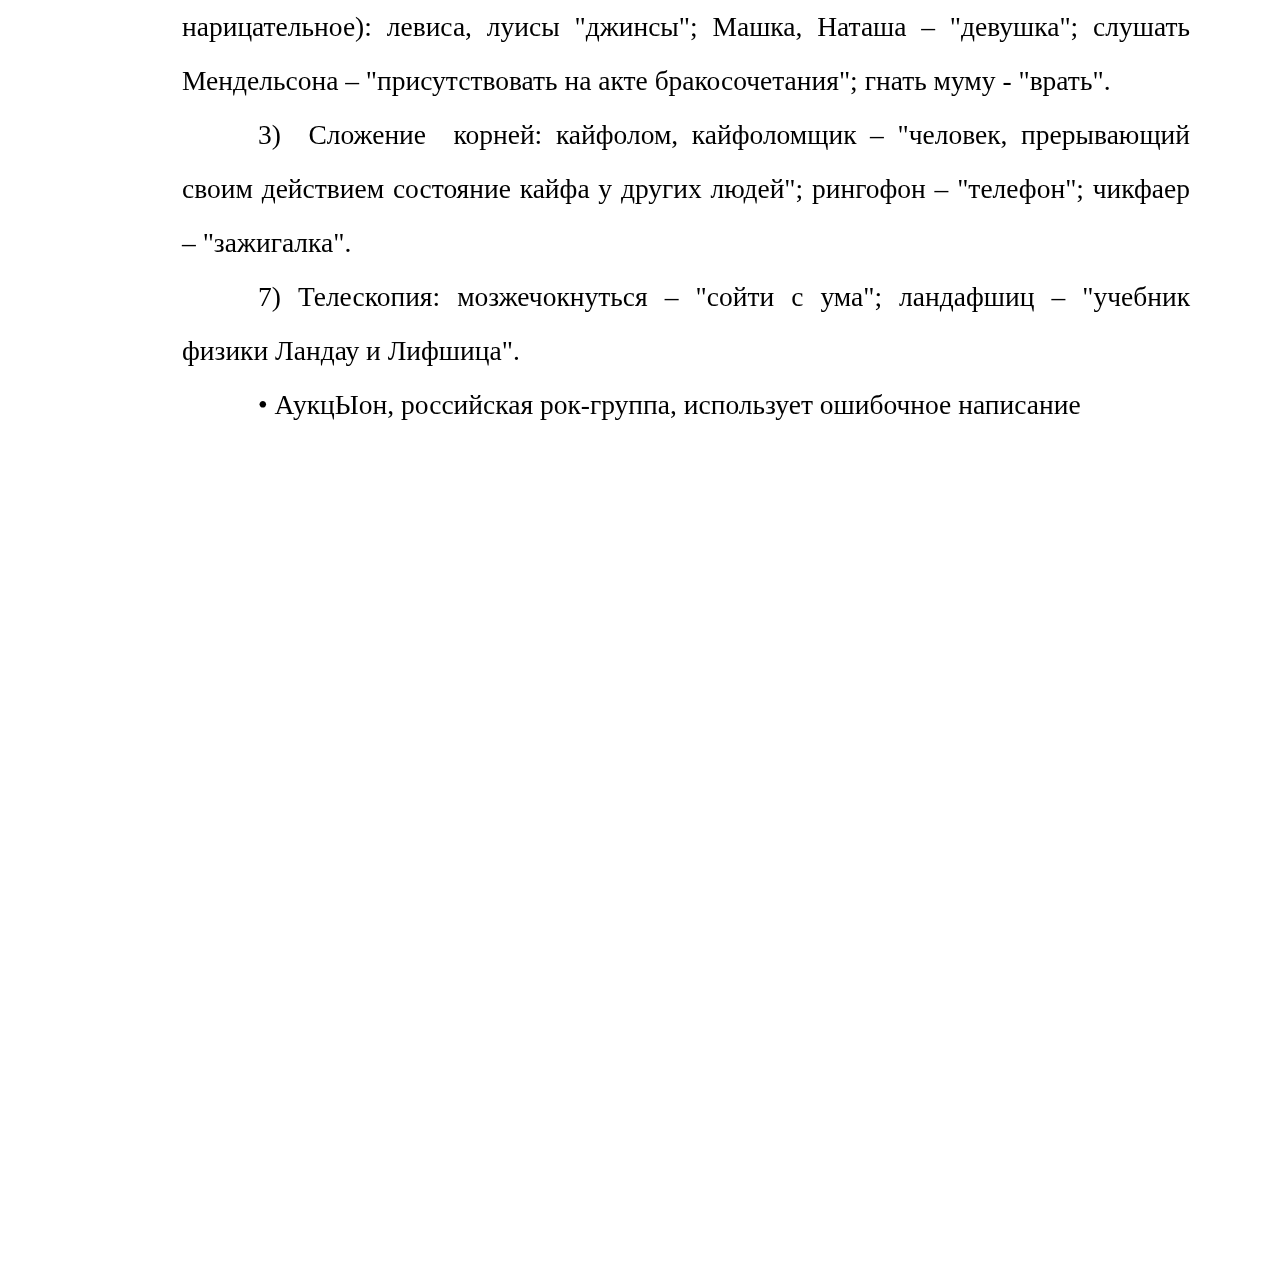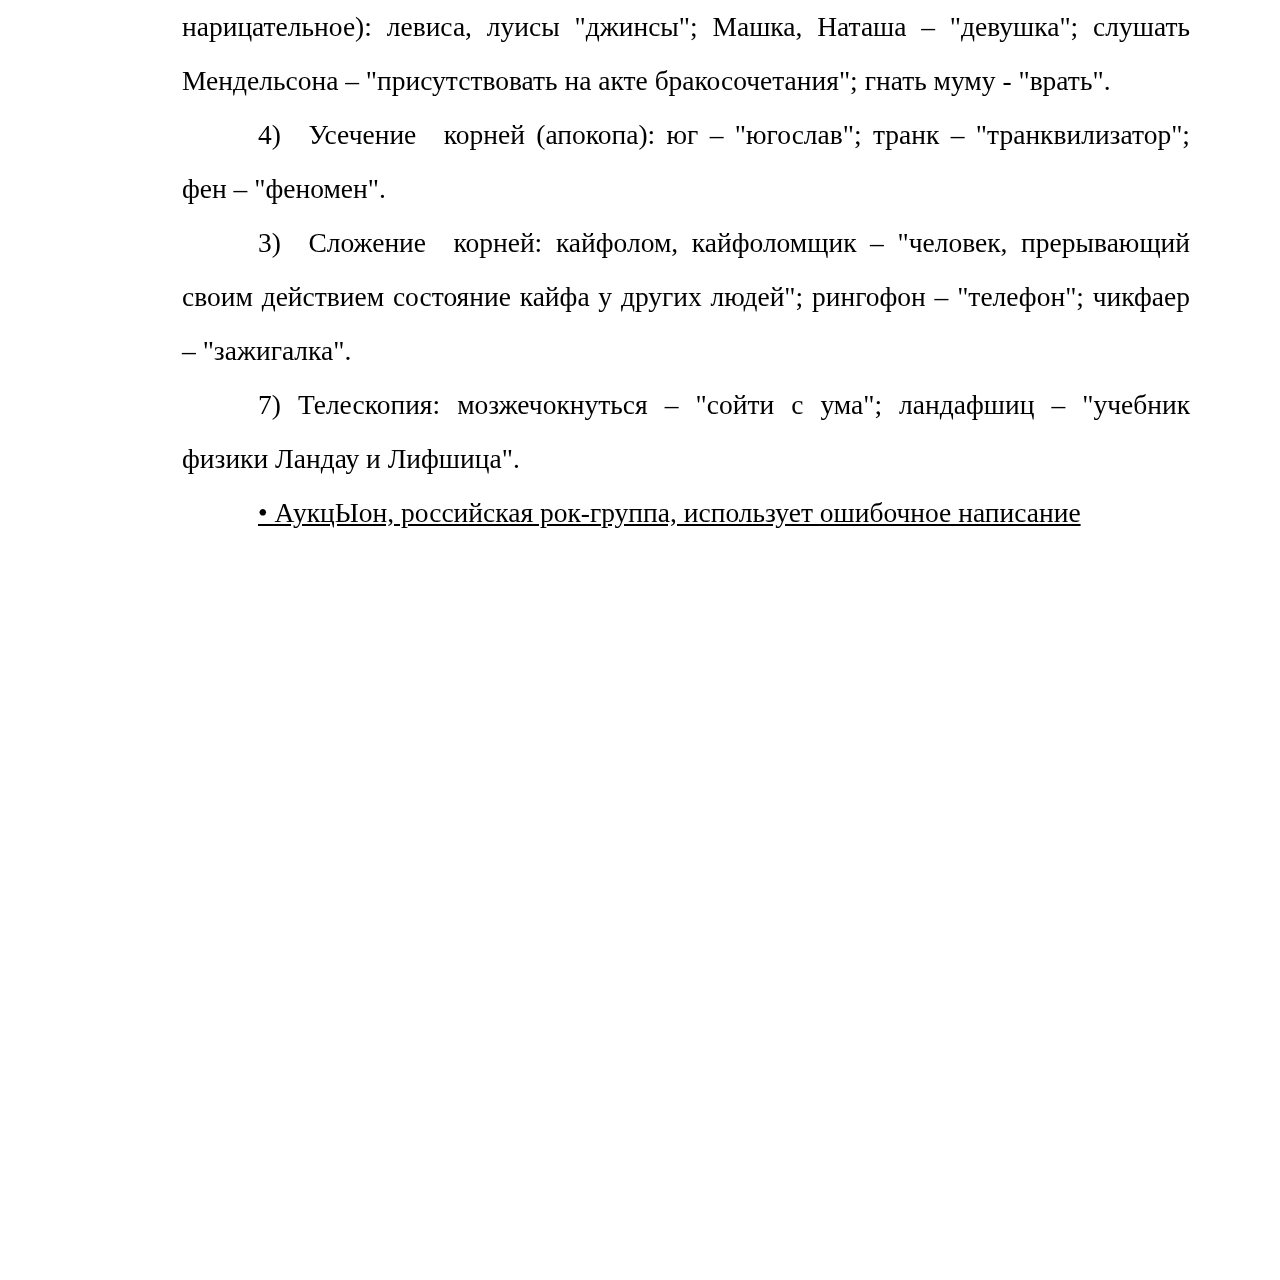--- a/index.html
+++ b/index.html
@@ -46,34 +46,32 @@
   }
 
   
   .para.no-indent {
     text-indent: 0px;
   }
 
   
   .para.clipped {
     text-indent: 76px;
-    text-decoration: underline;
   }
 
   
 </style>
 </head>
 <body>
 
 <div id="page">
   <div id="text-column">
 
     <p class="para no-indent">нарицательное): левиса, луисы "джинсы"; Машка, Наташа – "девушка"; слушать Мендельсона – "присутствовать на акте бракосочетания"; гнать муму - "врать".</p>
 
-    <p class="para">4) Усечение корней (апокопа): юг – "югослав"; транк – "транквилизатор"; фен – "феномен".</p>
 
     <p class="para">3) Сложение корней: кайфолом, кайфоломщик – "человек, прерывающий своим действием состояние кайфа у других людей"; рингофон – "телефон"; чикфаер – "зажигалка".</p>
 
     <p class="para">7) Телескопия: мозжечокнуться – "сойти с ума"; ландафшиц – "учебник физики Ландау и Лифшица".</p>
 
 
 
 
 
 

